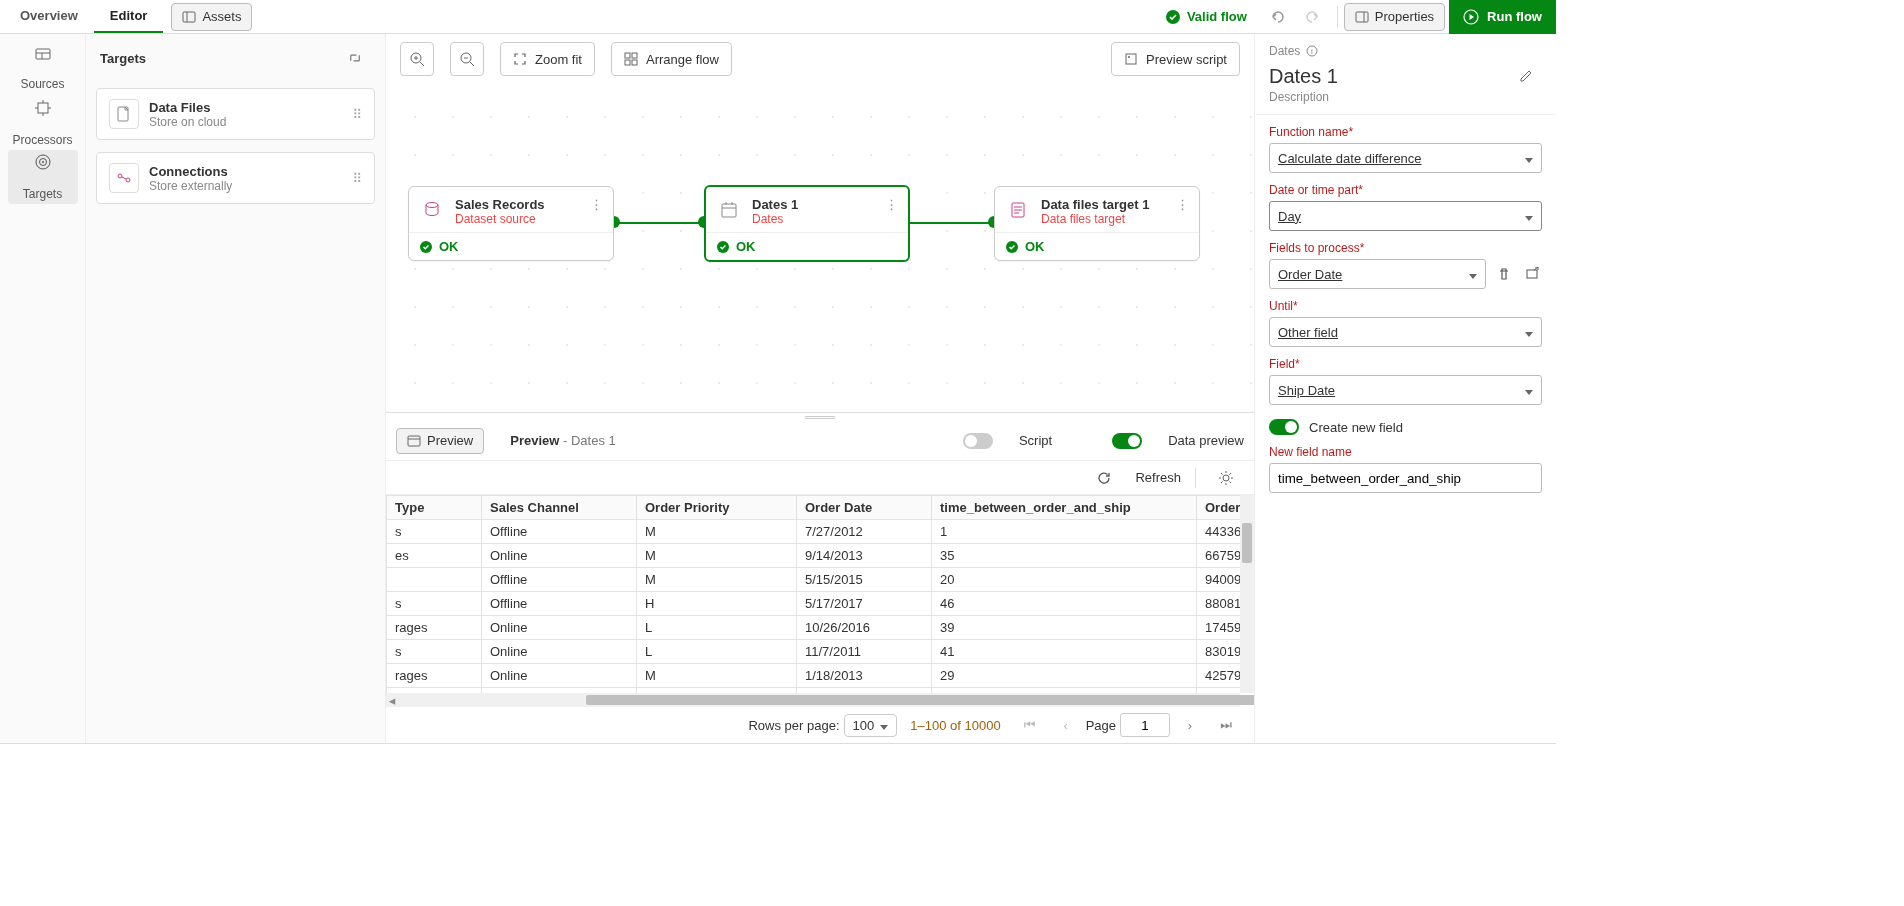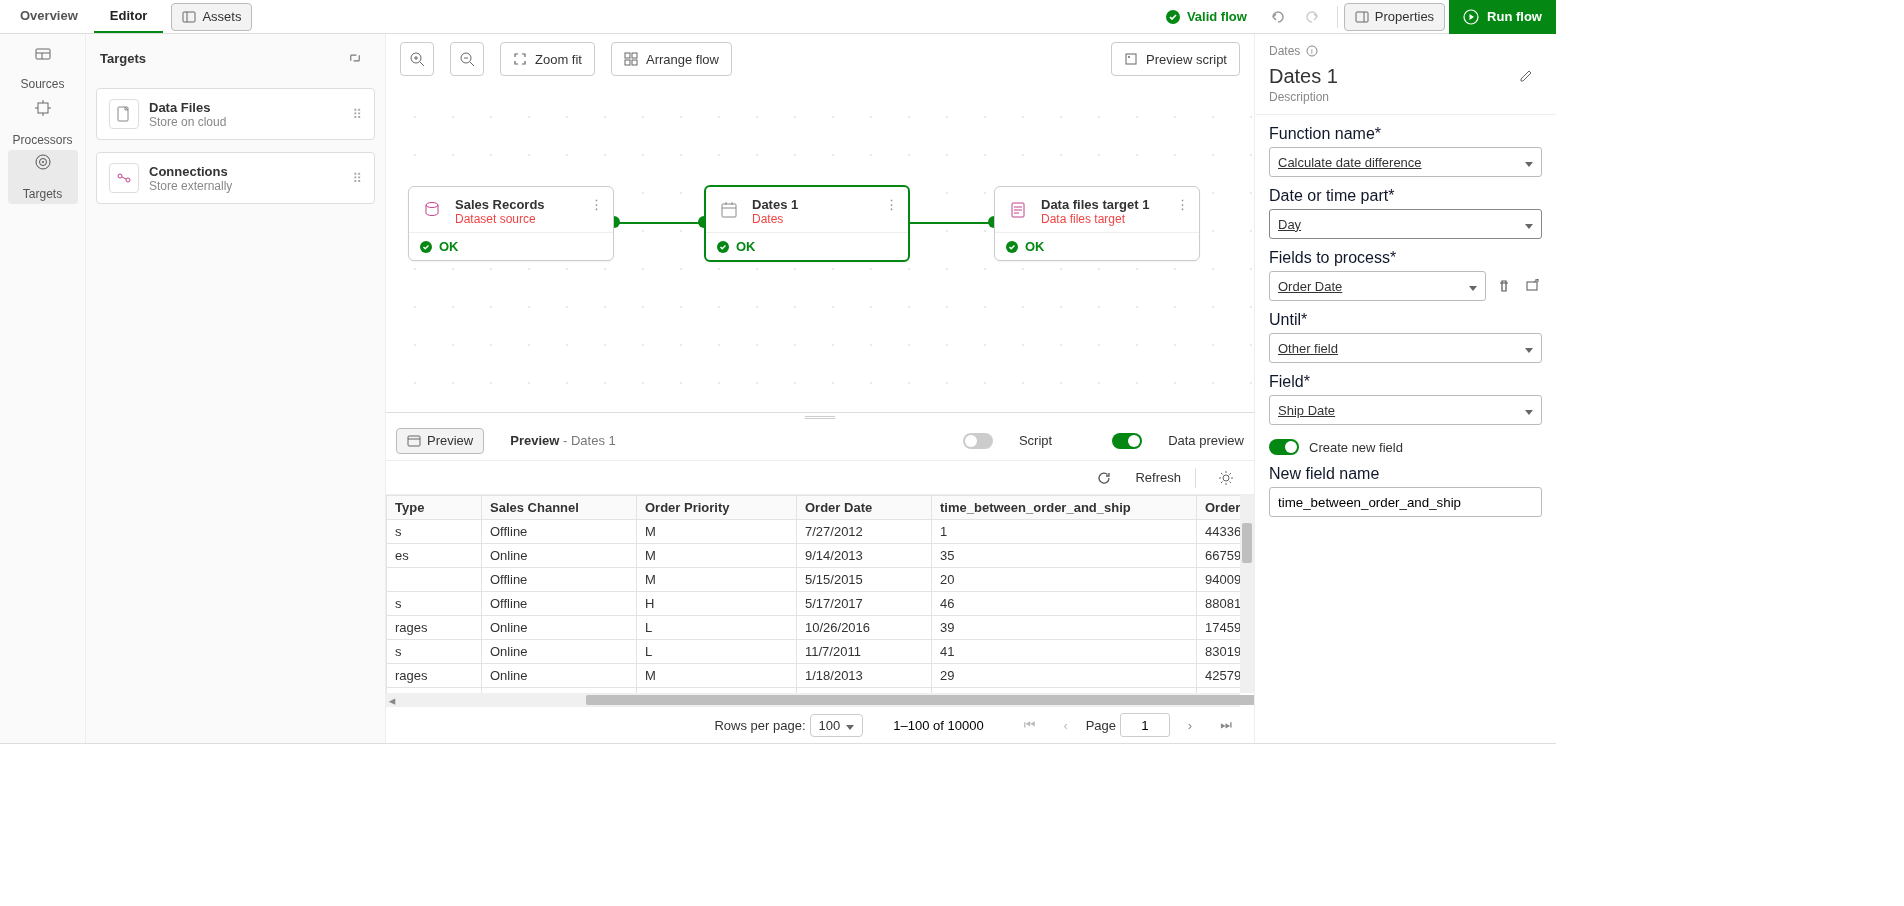--- a/index.html
+++ b/index.html
@@ -78,21 +78,21 @@
   .vhandle{ height:8px; display:flex; align-items:center; justify-content:center;}
   .vhandle span{ width:30px; height:3px; border-top:1px solid #ccc; border-bottom:1px solid #ccc;}
 
   
   .rightpanel { width:302px; border-left:1px solid #eee; padding:10px 14px; overflow:auto;}
   .rp-breadcrumb{ color:#888; display:flex; align-items:center; gap:6px; font-size:12px;}
   .rp-title-row{ display:flex; align-items:center; justify-content:space-between; margin-top:4px;}
   .rp-title{ font-size:20px; font-weight:400;}
   .rp-desc{ color:#888; font-size:12px; margin-bottom:10px;}
   .rp-hr{ height:1px; background:#eee; margin:10px -14px;}
-  .fld-label{ font-size:16px; color:#0f172a; margin:10px 0 4px;}
+  .fld-label{ font-size:12px; color:#b91c1c; margin:10px 0 4px;}
   .fld-select{ width:100%; height:30px; border:1px solid #888; border-radius:3px; padding:8px 8px; background:#fff; display:flex; align-items:center; justify-content:space-between; cursor:pointer;text-decoration:underline;}
   .fld-select.light{ border-color:#bbb;}
   .fld-row{ display:flex; align-items:center; gap:8px;}
   .fld-row .fld-select{ flex:1;}
   .mini-ic{ width:20px; color:#555; cursor:pointer; display:flex; justify-content:center;}
   .switch-row{ display:flex; align-items:center; gap:10px; margin-top:14px;}
   .txtinput{ width:100%; height:30px; border:1px solid #bbb; border-radius:3px; padding:0 8px;}
   .actions{ display:flex; gap:18px; margin-top:18px;}
   .apply{ background:#e6e6e6; color:#999; border:none; height:30px; padding:0 16px; border-radius:3px;}
   .cancel{ background:transparent; border:none; color:#999; height:30px;}
@@ -493,21 +493,21 @@
             <div class="thumb" style="left:200px;width:690px"></div>
             <span style="margin-left:auto;width:12px;text-align:center;color:#888">▸</span>
           </div>
         </div>
         <div class="pager">
           <span>Rows per page:</span>
           <div class="sel">
             <span>100</span>
             <span class="chev"></span>
           </div>
-          <span style="margin:0 26px;color:#000000">1–100 of 10000</span>
+          <span style="margin:0 9px;color:#a16207">1–100 of 10000</span>
           <span class="iconbtn" style="color:#bbb">⏮</span>
           <span class="iconbtn" style="color:#bbb">‹</span>
           <span>Page</span>
           <input class="pginput" value="1" style="">
           <span class="iconbtn">›</span>
           <span class="iconbtn">⏭</span>
         </div>
       </div>
     </div>
 

